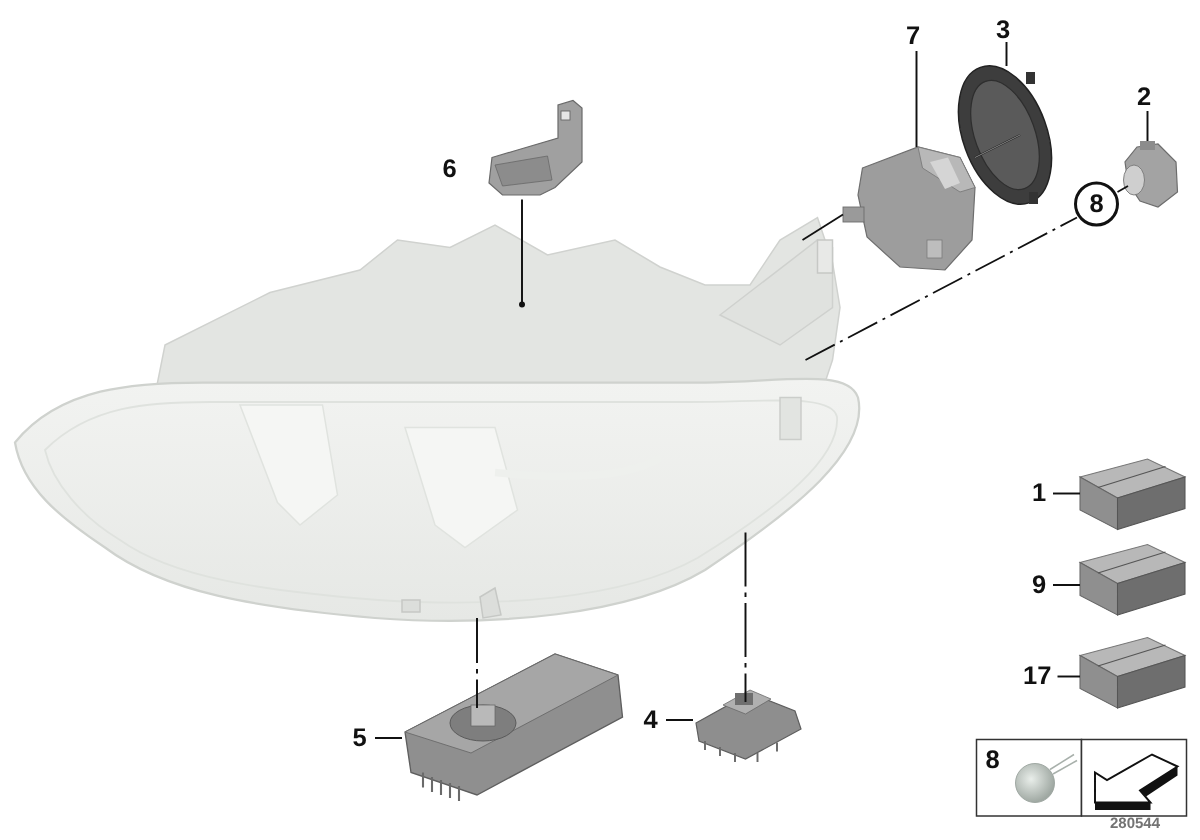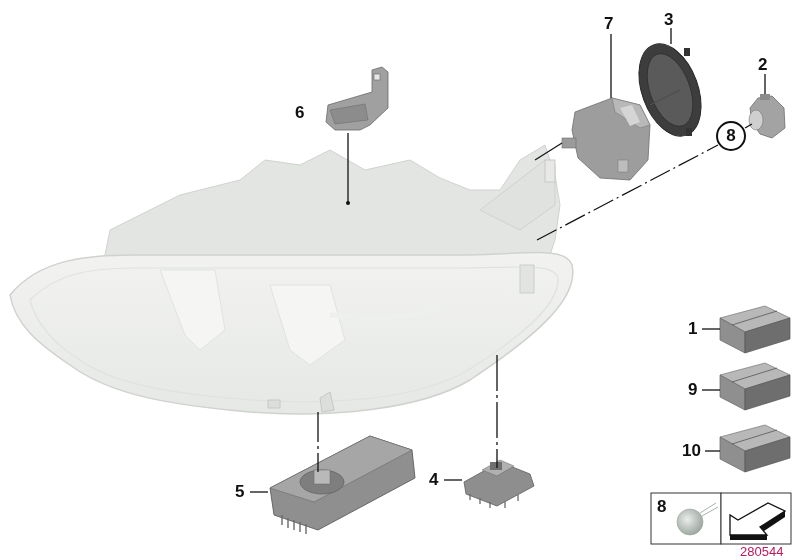--- a/index.html
+++ b/index.html
@@ -5,21 +5,21 @@
   html, body { margin: 0; padding: 0; background: #ffffff; }
   body { width: 800px; height: 560px; position: relative; overflow: hidden;
          font-family: "Liberation Sans", sans-serif; }
   #stage { position: absolute; left: 0; top: 0; width: 800px; height: 560px; }
   .callout { position: absolute; font-family: "Liberation Sans", sans-serif;
              font-weight: bold; font-size: 17px; color: #111; line-height: 1; }
   .circled { position: absolute; width: 26px; height: 26px; border: 2px solid #111;
              border-radius: 50%; background: #fff; text-align: center; line-height: 26px;
              font-weight: bold; font-size: 17px; color: #111; box-sizing: content-box; }
   .diagram-id { position: absolute; font-family: "Liberation Sans", sans-serif;
-                font-size: 13px; color: #be185d; }
+                font-size: 10px; color: #737373; font-weight: bold; }
 </style>
 </head>
 <body>
 
 <div id="stage">
   <svg width="800" height="560" viewBox="0 0 800 560" xmlns="http://www.w3.org/2000/svg">
     <defs>
       <linearGradient id="lensGrad" x1="0" y1="0" x2="0" y2="1">
         <stop offset="0" stop-color="#f2f3f1"></stop>
         <stop offset="1" stop-color="#e6e8e5"></stop>
@@ -161,18 +161,18 @@
   </svg>
 
   
   <div class="callout" style="left:604px; top:15px;">7</div>
   <div class="callout" style="left:664px; top:11px;">3</div>
   <div class="callout" style="left:758px; top:56px;">2</div>
   <div class="circled" style="left:716px; top:121px;">8</div>
   <div class="callout" style="left:295px; top:104px;">6</div>
   <div class="callout" style="left:688px; top:320px;">1</div>
   <div class="callout" style="left:688px; top:381px;">9</div>
-  <div class="callout" style="left:682px; top:442px;">10</div>
+  <div class="callout" style="left:682px; top:442px;">17</div>
   <div class="callout" style="left:235px; top:483px;">5</div>
   <div class="callout" style="left:429px; top:471px;">4</div>
   <div class="callout" style="left:657px; top:498px; font-size:17px;">8</div>
   <div class="diagram-id" style="left:740px; top:544px;">280544</div>
 </div>
 
 </body></html>

